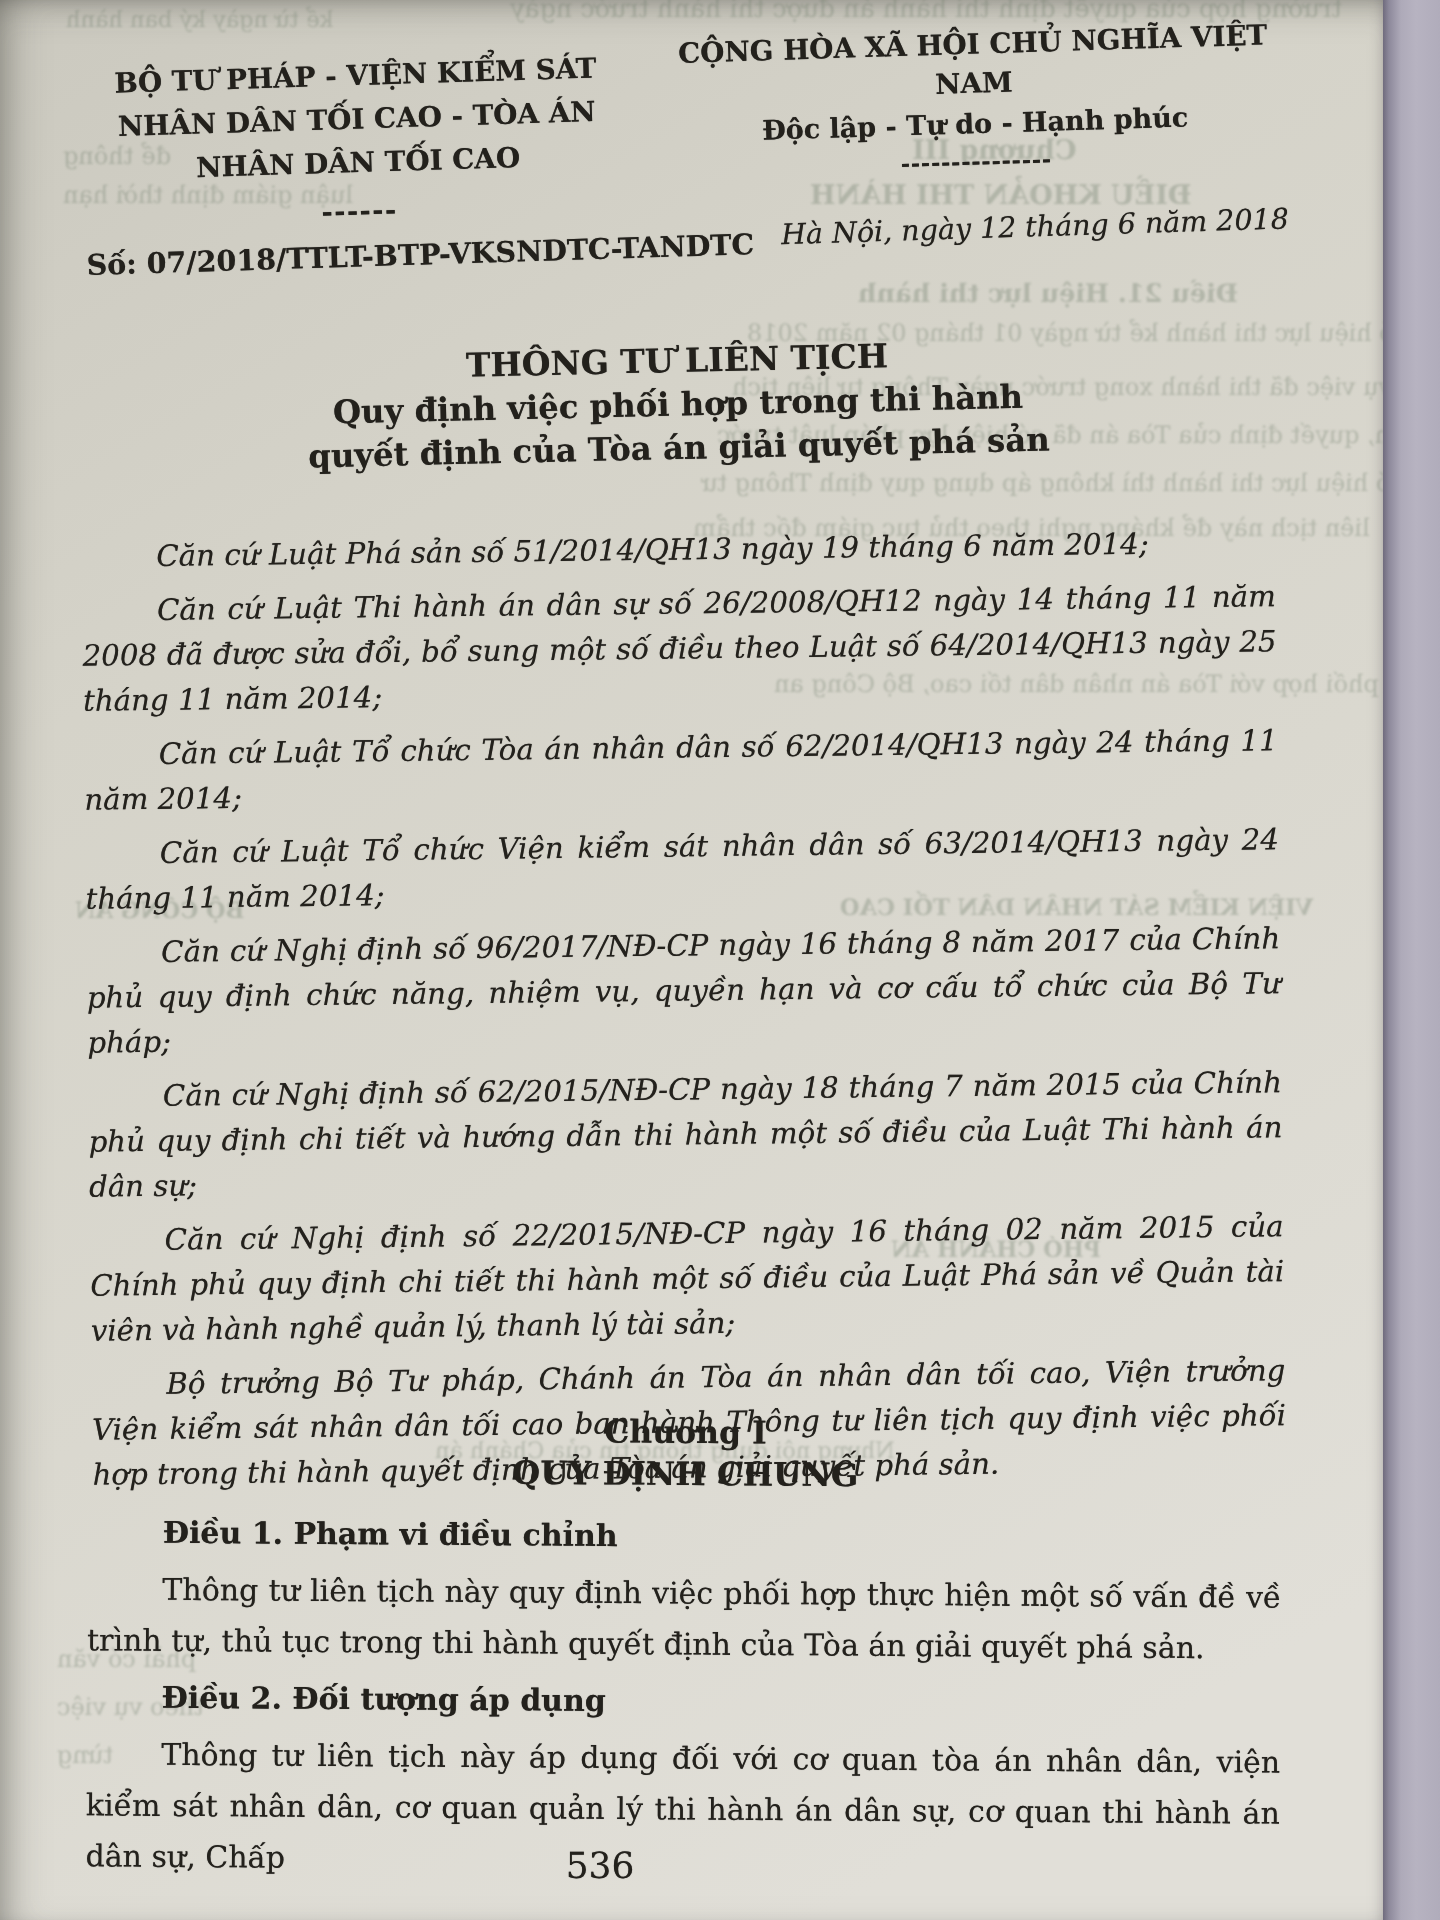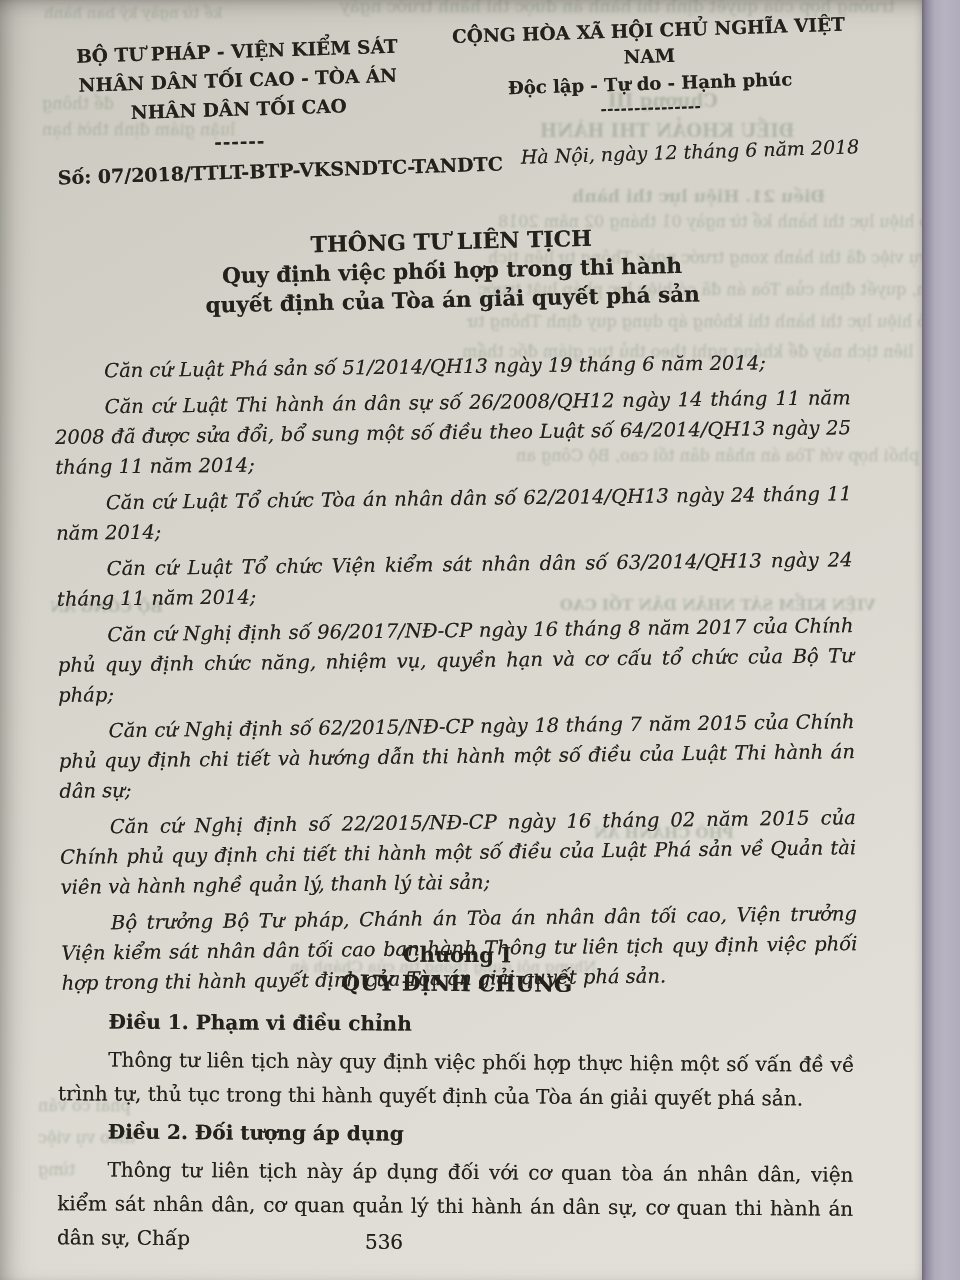--- a/index.html
+++ b/index.html
@@ -44,21 +44,21 @@
   .sec-preamble{position:absolute;top:352px;left:58px;right:70px;transform:rotate(-.7deg);}
   .sec-preamble p{
     margin:0 0 6px 0;font-style:italic;font-size:19.5px;line-height:30px;
     text-indent:50px;text-align:justify;
   }
   .sec-lower{position:absolute;top:940px;left:58px;right:70px;transform:rotate(.4deg);}
   .chapter-label{text-align:center;font-weight:bold;font-size:21px;line-height:29px;}
   .chapter-title{text-align:center;font-weight:bold;font-size:21.5px;line-height:30px;margin-bottom:10px;}
   .article-heading{font-weight:bold;font-size:20px;line-height:30px;margin:6px 0 6px 0;text-indent:50px;}
   .article-body{font-size:20px;line-height:34px;text-indent:50px;text-align:justify;margin:0 0 4px 0;}
-  .page-number{position:absolute;top:1230px;left:0;width:768px;text-align:center;font-size:20px;}
+  .page-number{position:absolute;top:1230px;left:0;width:768px;text-align:center;font-size:24px;padding-left:16px;}
 </style>
 </head>
 <body>
 
 <div class="paper">
 
   <div class="ghost" style="left:340px;top:-4px;font-size:17px;">trường hợp của quyết định thi hành án được thi hành trước ngày</div>
   <div class="ghost" style="left:44px;top:4px;font-size:15px;">kể từ ngày ký ban hành</div>
   <div class="ghost" style="left:608px;top:90px;font-size:18px;font-weight:bold;">Chương III</div>
   <div class="ghost" style="left:540px;top:120px;font-size:18px;font-weight:bold;">ĐIỀU KHOẢN THI HÀNH</div>

